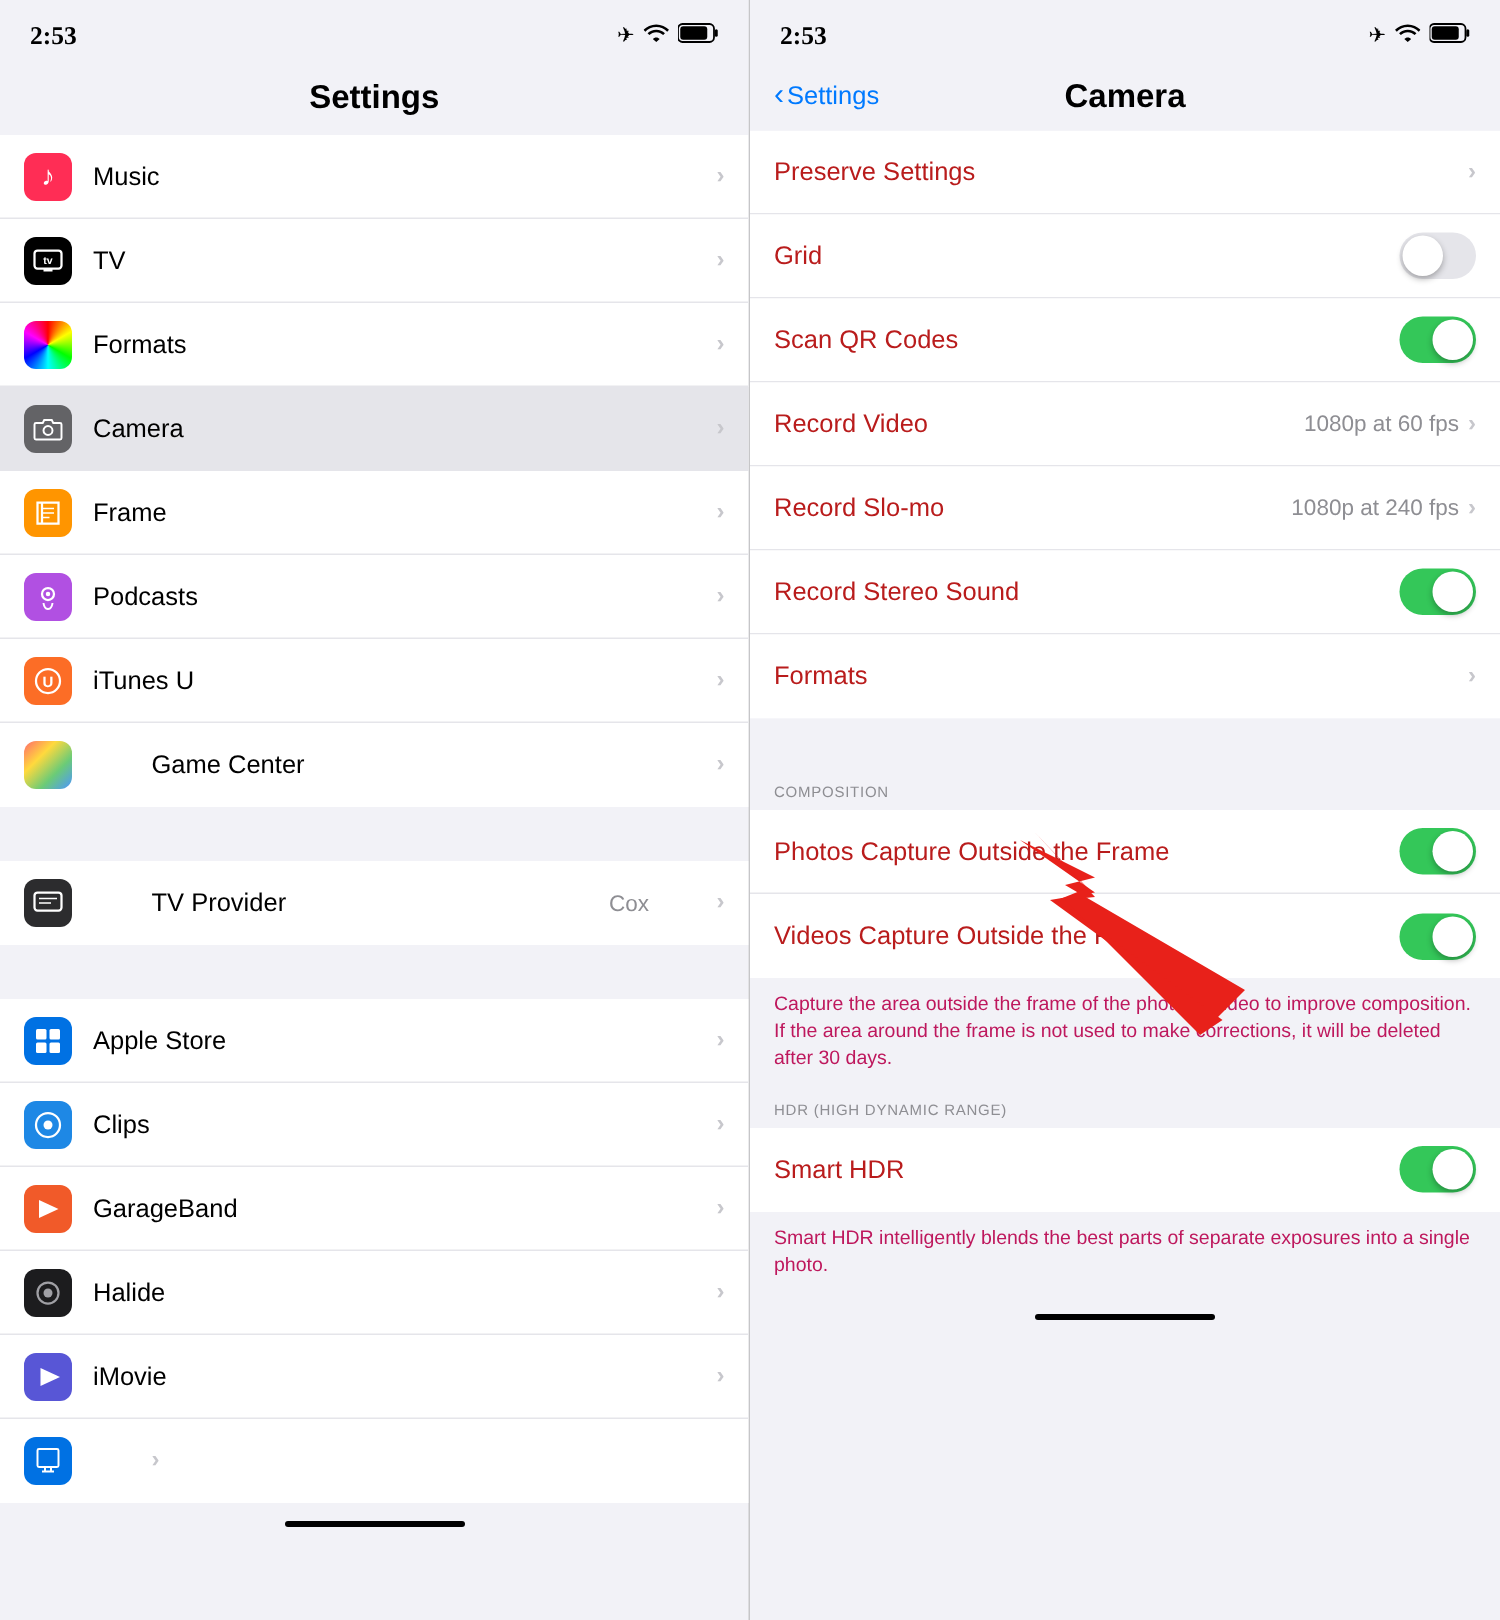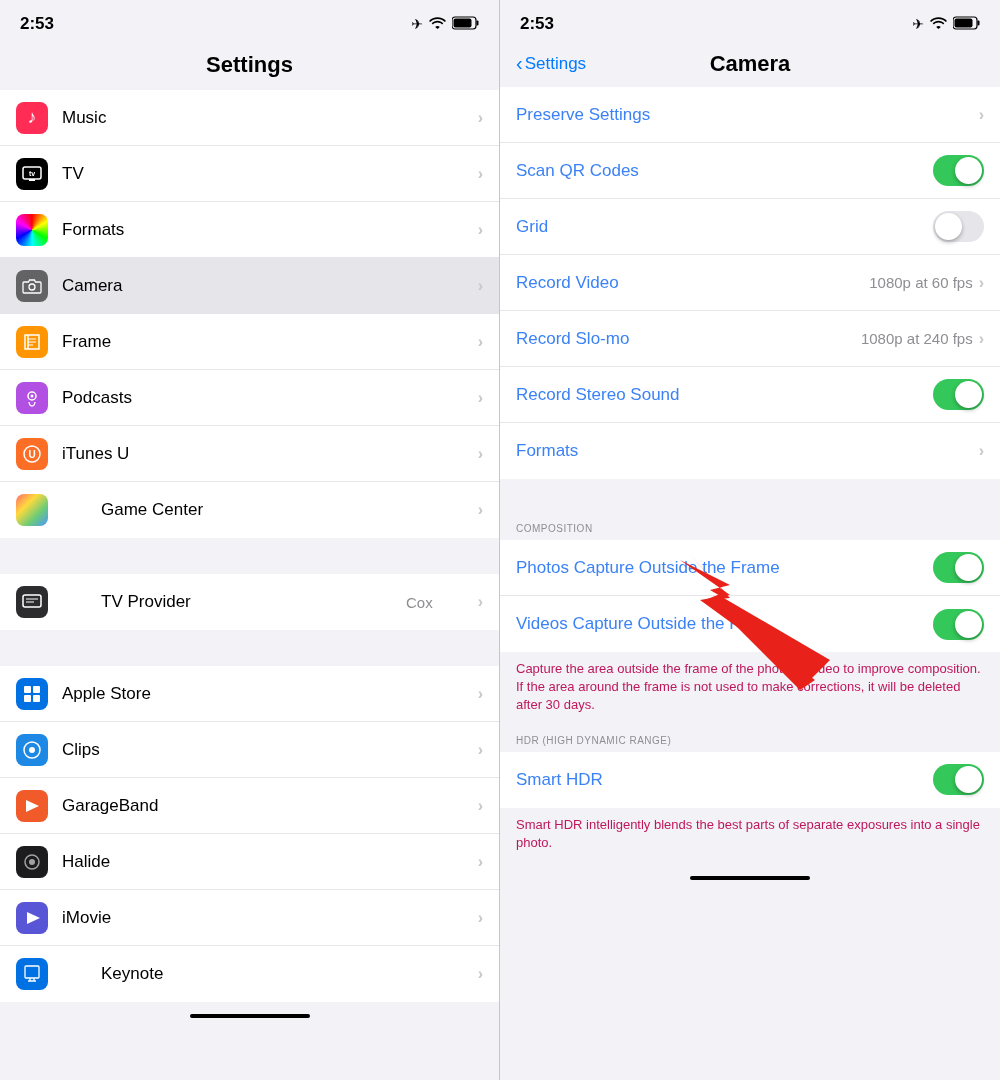--- a/index.html
+++ b/index.html
@@ -32,20 +32,21 @@
     }
 
     
     .status-bar {
       display: flex;
       justify-content: space-between;
       align-items: center;
       padding: 8px 20px 4px;
       background: #f2f2f7;
       height: 44px;
+      font-family: Liberation Serif, serif;
     }
     .status-time {
       font-size: 17px;
       font-weight: 600;
       color: #000;
     }
     .status-icons {
       display: flex;
       align-items: center;
       gap: 6px;
@@ -217,21 +218,21 @@
       min-height: 56px;
       background: #fff;
       border-bottom: 1px solid #e5e5ea;
     }
     .settings-item-right:last-child {
       border-bottom: none;
     }
     .item-label-right {
       flex: 1;
       font-size: 17px;
-      color: #3b82f6;
+      color: #b91c1c;
     }
 
     
     .home-indicator {
       height: 4px;
       width: 120px;
       background: #000;
       border-radius: 2px;
       margin: 8px auto 6px;
     }
@@ -428,21 +429,20 @@
         <span class="chevron">›</span>
       </div>
 
       <div class="settings-item" style="border-bottom: none;">
         <div class="item-icon" style="background:#0071e3;">
           <svg width="20" height="20" viewBox="0 0 20 20">
               <rect x="3" y="2" width="14" height="12" rx="1" fill="none" stroke="white" stroke-width="1.3"></rect>
               <path d="M8 14v3M12 14v3M6 17h8" stroke="white" stroke-width="1.3"></path>
             </svg>
         </div>
-        <span class="item-label">Keynote</span>
         <span class="chevron">›</span>
       </div>
     </div>
 
     <div class="bottom-bar">
       <div class="home-indicator"></div>
     </div>
   </div>
 </div>
 
@@ -478,29 +478,29 @@
   <div class="scroll-area">
 
     <div class="settings-list">
 
       <div class="settings-item-right">
         <span class="item-label-right">Preserve Settings</span>
         <span class="chevron">›</span>
       </div>
 
       <div class="settings-item-right">
+        <span class="item-label-right">Grid</span>
+        <div class="toggle off">
+          <div class="toggle-knob"></div>
+        </div>
+      </div>
+
+      <div class="settings-item-right">
         <span class="item-label-right">Scan QR Codes</span>
         <div class="toggle on">
-          <div class="toggle-knob"></div>
-        </div>
-      </div>
-
-      <div class="settings-item-right">
-        <span class="item-label-right">Grid</span>
-        <div class="toggle off">
           <div class="toggle-knob"></div>
         </div>
       </div>
 
       <div class="settings-item-right">
         <span class="item-label-right">Record Video</span>
         <span class="item-value">1080p at 60 fps</span>
         <span class="chevron">›</span>
       </div>
 

